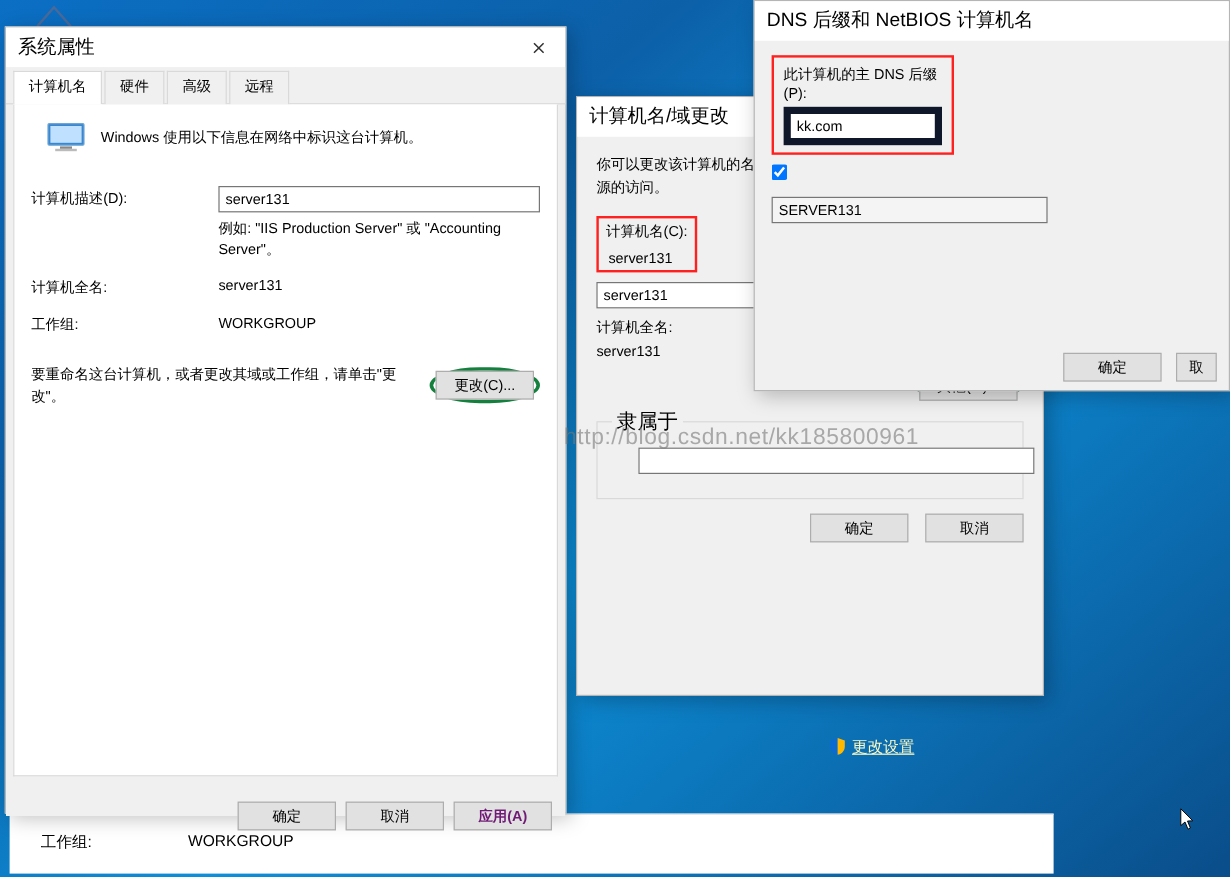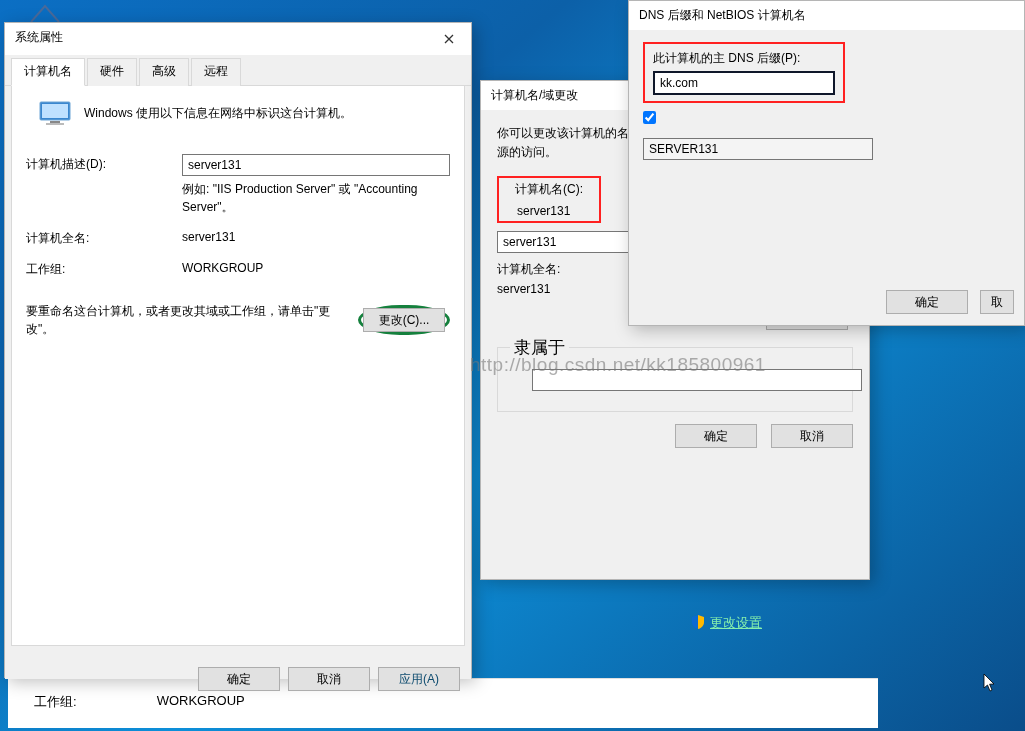--- a/index.html
+++ b/index.html
@@ -15,22 +15,22 @@
   .watermark {
     position: absolute; top: 354px; left: 470px; color: rgba(120,120,120,0.6);
     font-size: 19px; z-index: 30; pointer-events: none; letter-spacing: 0.5px;
   }
 
   .dialog {
     position: absolute; background: #fff; border: 1px solid #b5b5b5;
     box-shadow: 4px 4px 16px rgba(0,0,0,0.25);
     font-size: 12px; color: #000;
   }
-  .dialog-title { display: flex; align-items: flex-start; justify-content: space-between;
-    padding: 6px 8px 6px 10px; background: #fff; font-size: 12px; }
+  .dialog-title { display: flex; align-items: flex-end; justify-content: space-between;
+    padding: 6px 8px 6px 10px; background: #fff; font-size: 16px; }
   .close-btn { width: 28px; height: 20px; display:flex; align-items:center; justify-content:center;
     font-size: 15px; color:#333; }
 
   
   .sys-prop { top: 22px; left: 4px; width: 468px; height: 656px; z-index: 10; }
   .sp-body { background: #f0f0f0; padding: 0; height: calc(100% - 30px); position:relative; }
   .tabs { display:flex; gap:0; border-bottom:1px solid #d9d9d9; background:#f0f0f0; padding: 2px 4px 0 6px; }
   .tab { padding: 4px 12px 5px; border:1px solid #d9d9d9; border-bottom:none; background:#f0f0f0;
     font-size:12px; margin-right: 2px; position:relative; top:1px; color:#000; }
   .tab.active { background:#fff; border-bottom:1px solid #fff; }
@@ -41,44 +41,44 @@
   .monitor-icon { width: 34px; height: 28px; }
   .label-col { width: 156px; padding-top:4px; }
   .val-col { flex:1; padding-top:2px; }
   input.text, .text-box {
     width: 100%; border:1px solid #767676; padding:3px 5px; font-size:12px; height: 22px; background:#fff;
   }
   .hint { color:#000; margin-top:4px; line-height:1.5; }
   .btn { min-width:82px; height:24px; border:1px solid #adadad; background:#e1e1e1;
     font-size:12px; padding:0 10px; display:inline-flex; align-items:center; justify-content:center;
     color:#000; }
-  .btn.disabled { color:#0c4a6e; }
+  .btn.disabled { color:#701a75;font-weight:bold; }
   .btn-row-bottom { position:absolute; bottom:10px; right:12px; display:flex; gap:8px; }
   .pink-ring { border:3px solid #15803d; border-radius: 50%/55%; padding:0 2px; }
 
   
   .name-change { top: 80px; left: 480px; width: 390px; height: 500px; z-index: 20; background:#f0f0f0; }
   .nc-body { padding: 14px 16px 12px; font-size:12px; position:relative; height: calc(100% - 30px); }
   fieldset { border:1px solid #d9d9d9; margin:0 0 6px; padding:10px 12px 12px; }
   legend { font-size:17px; padding:0 4px; }
   .radio-row { display:flex; align-items:center; gap:6px; margin:4px 0 4px; }
   .radio-row input[type=radio]{ margin:0; }
   .cg-input { margin-left: 22px; width: 300px; }
-  .red-box { border:2px solid #ff2020; padding:3px 16px; }
+  .red-box { border:2px solid #ff2020; padding:3px 6px; }
 
   
   .dns-box { top: 0; left: 628px; width: 397px; height: 326px; z-index: 40; background:#f0f0f0; }
   .db-body { padding: 12px 14px 10px; font-size:12px; position:relative; height: calc(100% - 30px); }
   .cb-row { display:flex; align-items:center; gap:6px; margin: 8px 0 14px; }
   .cb-row input[type=checkbox]{ margin:0; }
 
   
   .under-strip { position:absolute; left: 8px; top: 678px; width: 870px; height: 50px; background:#fff;
     border-top:1px solid #e0e0e0; z-index:5; display:flex; align-items:flex-start; padding: 14px 26px; font-size:13px;}
-  .shield-link { color:#86efac; display:inline-flex; align-items:flex-start; gap:4px; font-size:13px; }
+  .shield-link { color:#fef9c3; display:inline-flex; align-items:flex-start; gap:4px; font-size:13px; }
   .shield-ico { width:16px; height:16px; }
 
   
   .field-label { font-size:12px; margin-bottom:4px; display:block; }
   .spacer8 { height:8px; }
   .spacer14 { height:14px; }
 
   
   .roof { position:absolute; top:0; left:28px; width:34px; height:22px; z-index:6; }
 </style>
@@ -211,23 +211,23 @@
     </div>
   </div>
 </div>
 
 <div class="dialog dns-box">
   <div class="dialog-title" style="background:#fff;">
     <span>DNS 后缀和 NetBIOS 计算机名</span>
   </div>
   <div class="db-body">
 
-    <div class="red-box" style="padding:6px 8px; width:202px;">
+    <div class="red-box" style="padding:6px 8px; width:152px;">
       <span class="field-label">此计算机的主 DNS 后缀(P):</span>
-      <div style="border:2px solid #0f172a; background:#fff; padding:3px 5px;">kk.com</div>
+      <div style="border:6px solid #0f172a; background:#fff; padding:3px 5px;">kk.com</div>
     </div>
 
     <label class="cb-row">
       <input type="checkbox" checked="" style="">
     </label>
 
     <input class="text" style="width: 230px; background: rgb(244, 244, 244);" readonly="" value="SERVER131">
 
 
     <div style="position:absolute; bottom:10px; right:10px; display:flex; gap:12px;">

